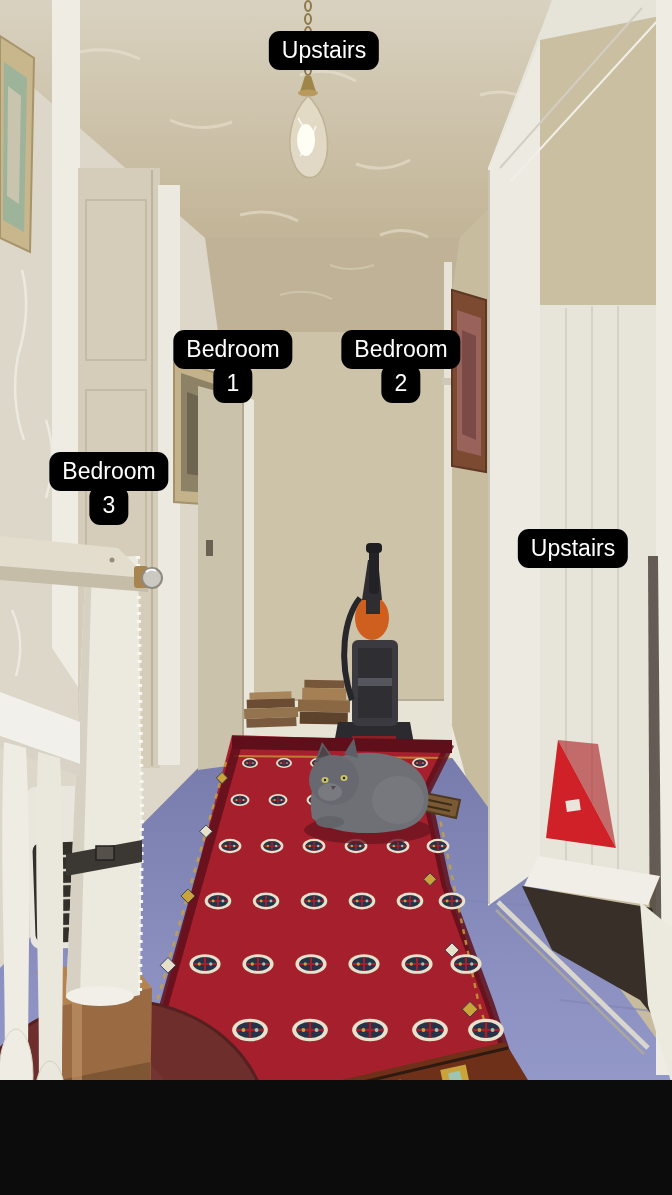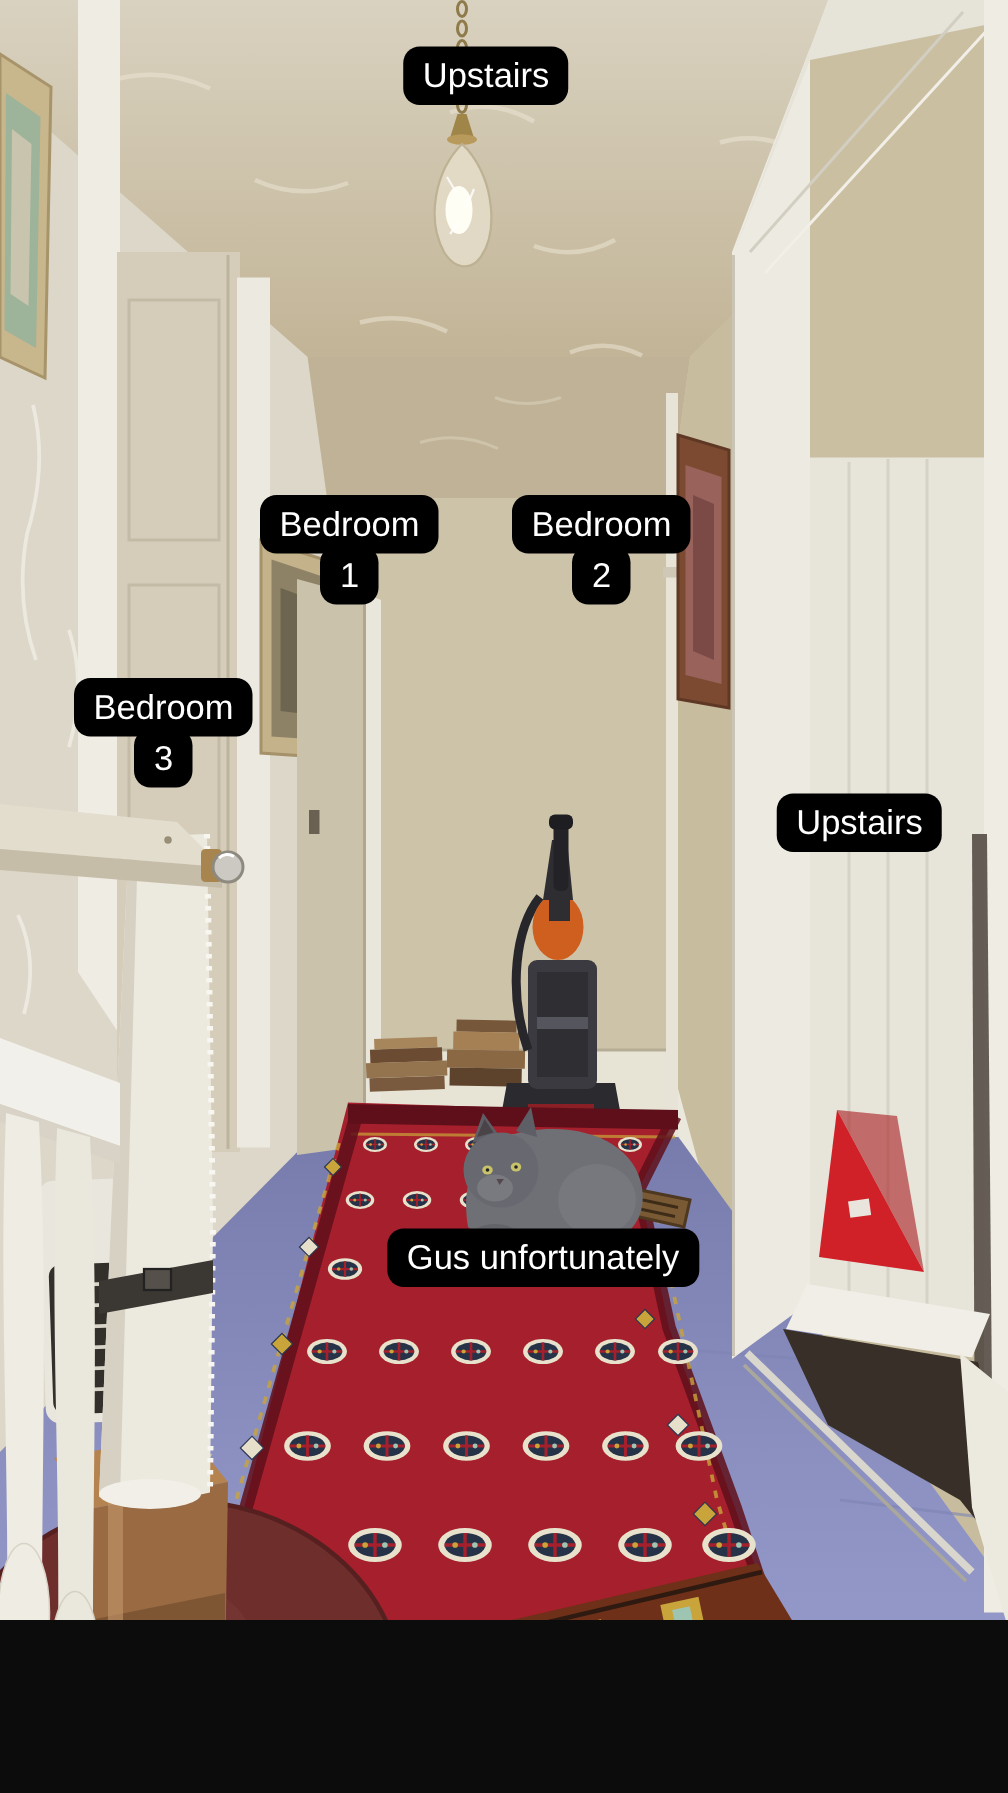--- a/index.html
+++ b/index.html
@@ -386,15 +386,14 @@
     <span class="tl-line">2</span>
   </div>
   <div class="tl" style="left:109px;top:452px">
     <span class="tl-line">Bedroom</span>
     <span class="tl-line">3</span>
   </div>
   <div class="tl" style="left:573px;top:529px">
     <span class="tl-line">Upstairs</span>
   </div>
   <div class="tl" style="left:362px;top:819px">
-    <span class="tl-line">Gus unfortunately</span>
   </div>
 </div>
 
 </body></html>

